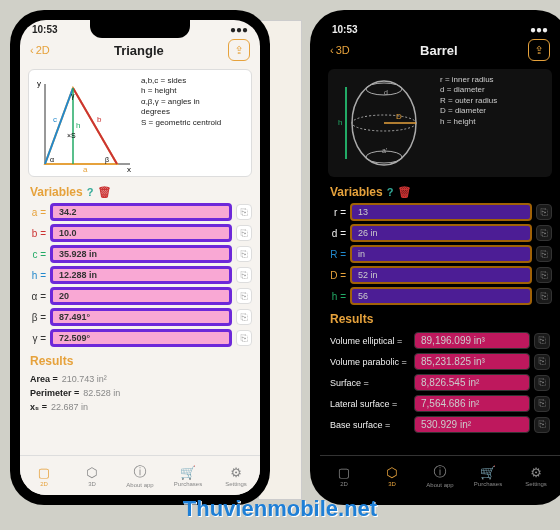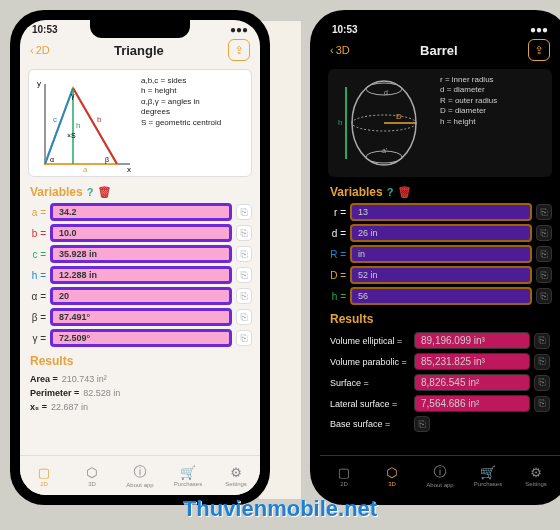--- a/index.html
+++ b/index.html
@@ -257,20 +257,21 @@
       <div class="resval">8,826.545 in²</div>
       <div class="ricon">⎘</div>
         </div>
         <div class="resrow">
           <span class="reslabel">Lateral surface =</span>
       <div class="resval">7,564.686 in²</div>
       <div class="ricon">⎘</div>
         </div>
         <div class="resrow">
           <span class="reslabel">Base surface =</span>
+      <div class="resval">530.929 in²</div>
       <div class="ricon">⎘</div>
         </div>
       </div>
     <div class="tabbar" id="rtabs">
         <div class="tab">
           <span class="tabicon">▢</span>
           <span>2D</span>
         </div>
         <div class="tab active">
           <span class="tabicon">⬡</span>

